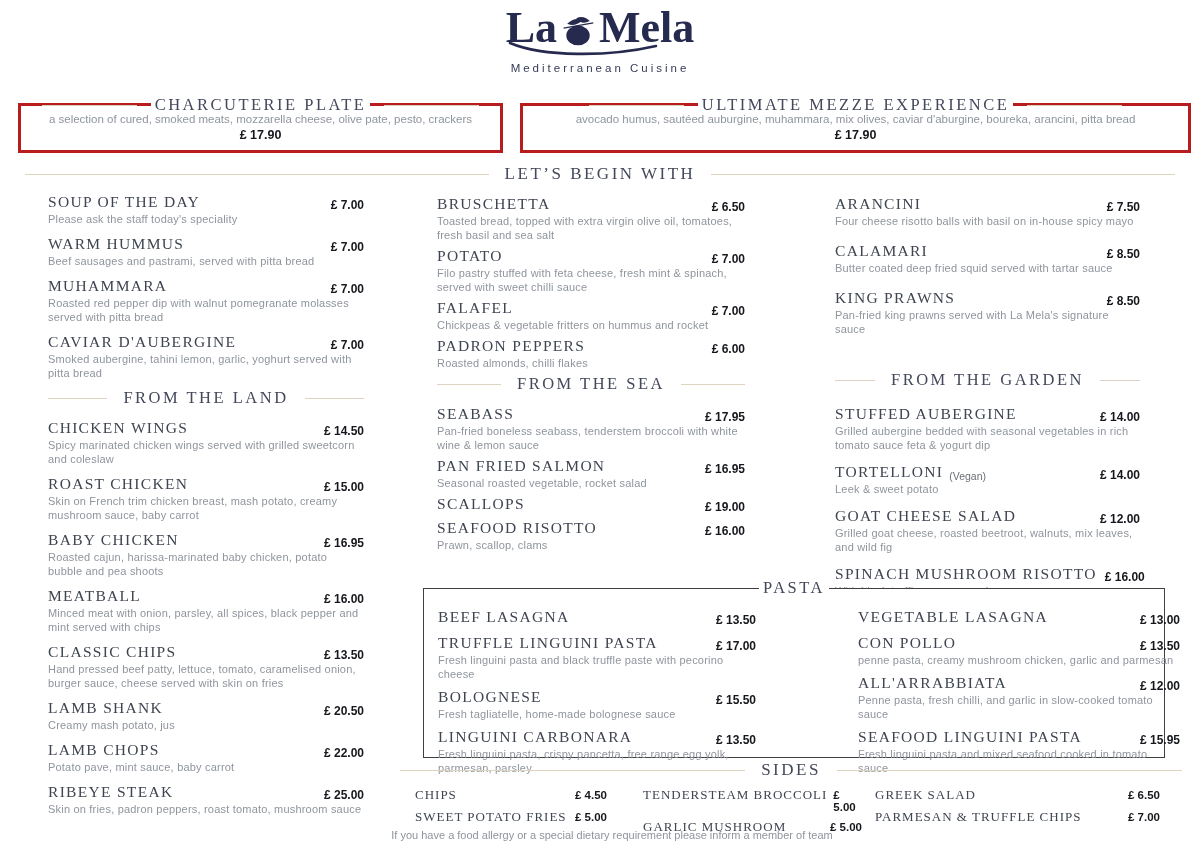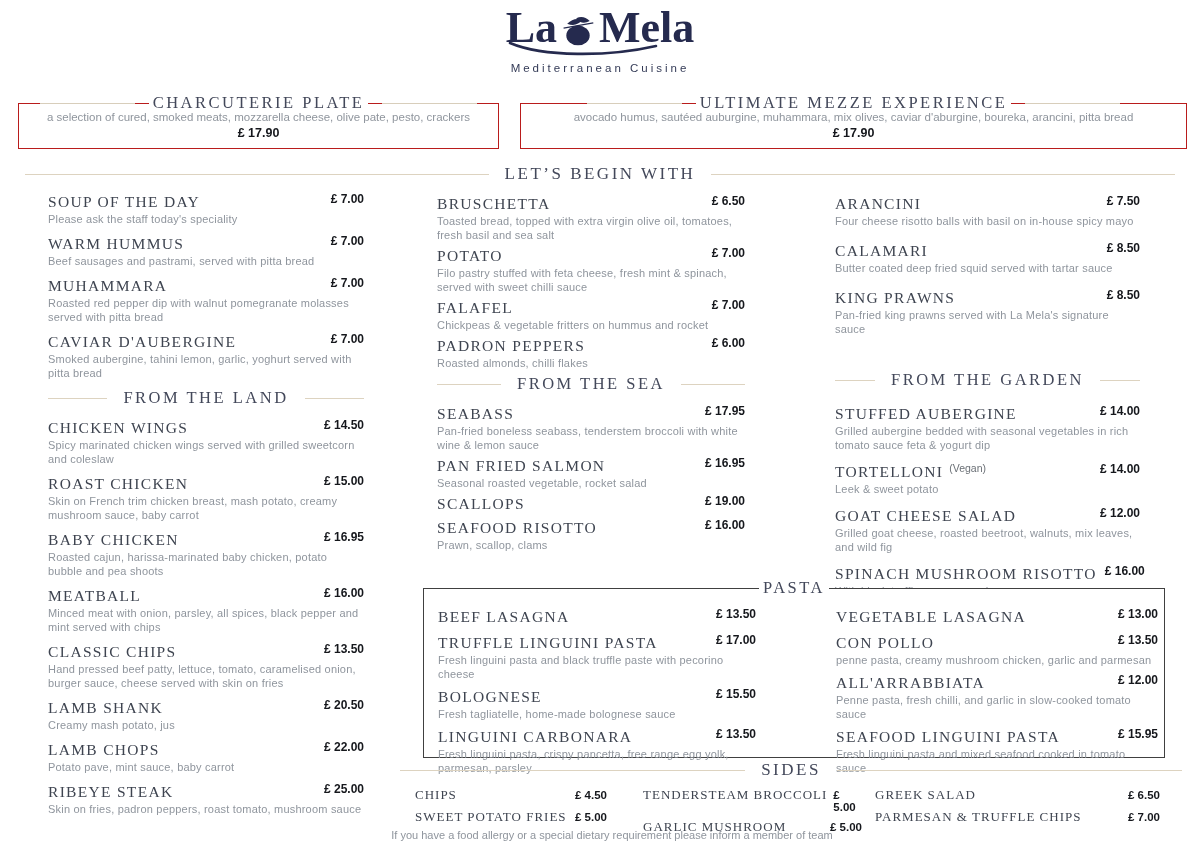--- a/index.html
+++ b/index.html
@@ -9,21 +9,21 @@
   
   .logo-wrap{position:absolute;top:6px;left:0;right:0;text-align:center;}
   .logo-row{position:relative;display:inline-flex;align-items:center;
             font-family:"Liberation Serif",serif;font-weight:bold;font-size:44px;
             color:#252a4e;line-height:1;}
   .logo-apple{width:36px;height:36px;margin:0 3px -4px 3px;}
   .logo-swoosh{position:absolute;left:2px;bottom:-7px;width:150px;height:16px;}
   .tagline{margin-top:12px;font-size:11.5px;letter-spacing:3px;color:#343b57;}
 
   
-  .feature{position:absolute;top:103px;height:44px;border:1px solid #b91c1c;background:#fff;}
+  .feature{position:absolute;top:103px;height:44px;border:3px solid #b91c1c;background:#fff;}
   #feat-left{left:18px;width:479px;}
   #feat-right{left:520px;width:665px;}
   .feature-title{position:absolute;top:-11px;left:0;right:0;display:flex;justify-content:center;
                  align-items:center;gap:14px;}
   .feature-title .dash{width:95px;height:1px;background:#d8cebb;}
   .htext{font-family:"Liberation Serif",serif;font-size:16.5px;letter-spacing:2.5px;
          color:#43485a;background:#fff;padding:0 4px;white-space:nowrap;}
   .feature-body{padding-top:7px;text-align:center;}
   .feature-desc{font-size:11.5px;color:#8f959d;}
   .feature-price{margin-top:3px;font-size:12.5px;font-weight:bold;color:#15171c;}
@@ -39,21 +39,21 @@
   .col{position:absolute;}
   #col-left{left:48px;top:192px;width:316px;}
   #col-mid{left:437px;top:194px;width:308px;}
   #col-right{left:835px;top:194px;width:305px;}
 
   .item{margin-bottom:8px;}
   #col-mid .item{margin-bottom:4px;}
   #col-right .g-start .item{margin-bottom:13px;}
   #col-right .g-garden .item{margin-bottom:10px;}
 
-  .irow{display:flex;align-items:flex-start;}
+  .irow{display:flex;align-items:flex-end;}
   .iname{font-family:"Liberation Serif",serif;font-size:15.5px;letter-spacing:1.3px;
          color:#3e4450;line-height:20px;white-space:nowrap;}
   .suffix{font-size:10.5px;color:#6b7076;margin-left:6px;}
   .suffix:empty{display:none;}
   .price{margin-left:auto;font-size:12px;font-weight:bold;color:#15171c;
          white-space:nowrap;padding-left:8px;}
   .desc{font-size:11px;color:#8f959d;line-height:14px;letter-spacing:0.2px;}
   .desc:empty{display:none;}
 
   .subhead{display:flex;align-items:center;gap:12px;}
@@ -61,21 +61,21 @@
   .land-head{margin:6px 0 10px;}
   .sea-head{margin:0 0 10px;}
   .garden-head{margin:34px 0 14px;}
 
   
   .pasta-box{position:absolute;left:423px;top:588px;width:740px;height:168px;
              border:1px solid #404040;background:#fff;}
   .pasta-title{position:absolute;top:-11px;left:0;right:0;text-align:center;}
   .pasta-col{position:absolute;top:18px;}
   #pasta-left{left:14px;width:318px;}
-  #pasta-right{left:412px;width:322px;}
+  #pasta-right{left:434px;width:322px;}
   .pasta-col .item{margin-bottom:6px;}
 
   
   .sides-head{position:absolute;top:760px;left:400px;right:18px;display:flex;
               align-items:center;gap:16px;}
   .sides-head .hline{flex:1;}
   .side-col{position:absolute;top:786px;}
   #side-col1{left:415px;width:192px;}
   #side-col2{left:643px;width:219px;}
   #side-col3{left:875px;width:285px;}

